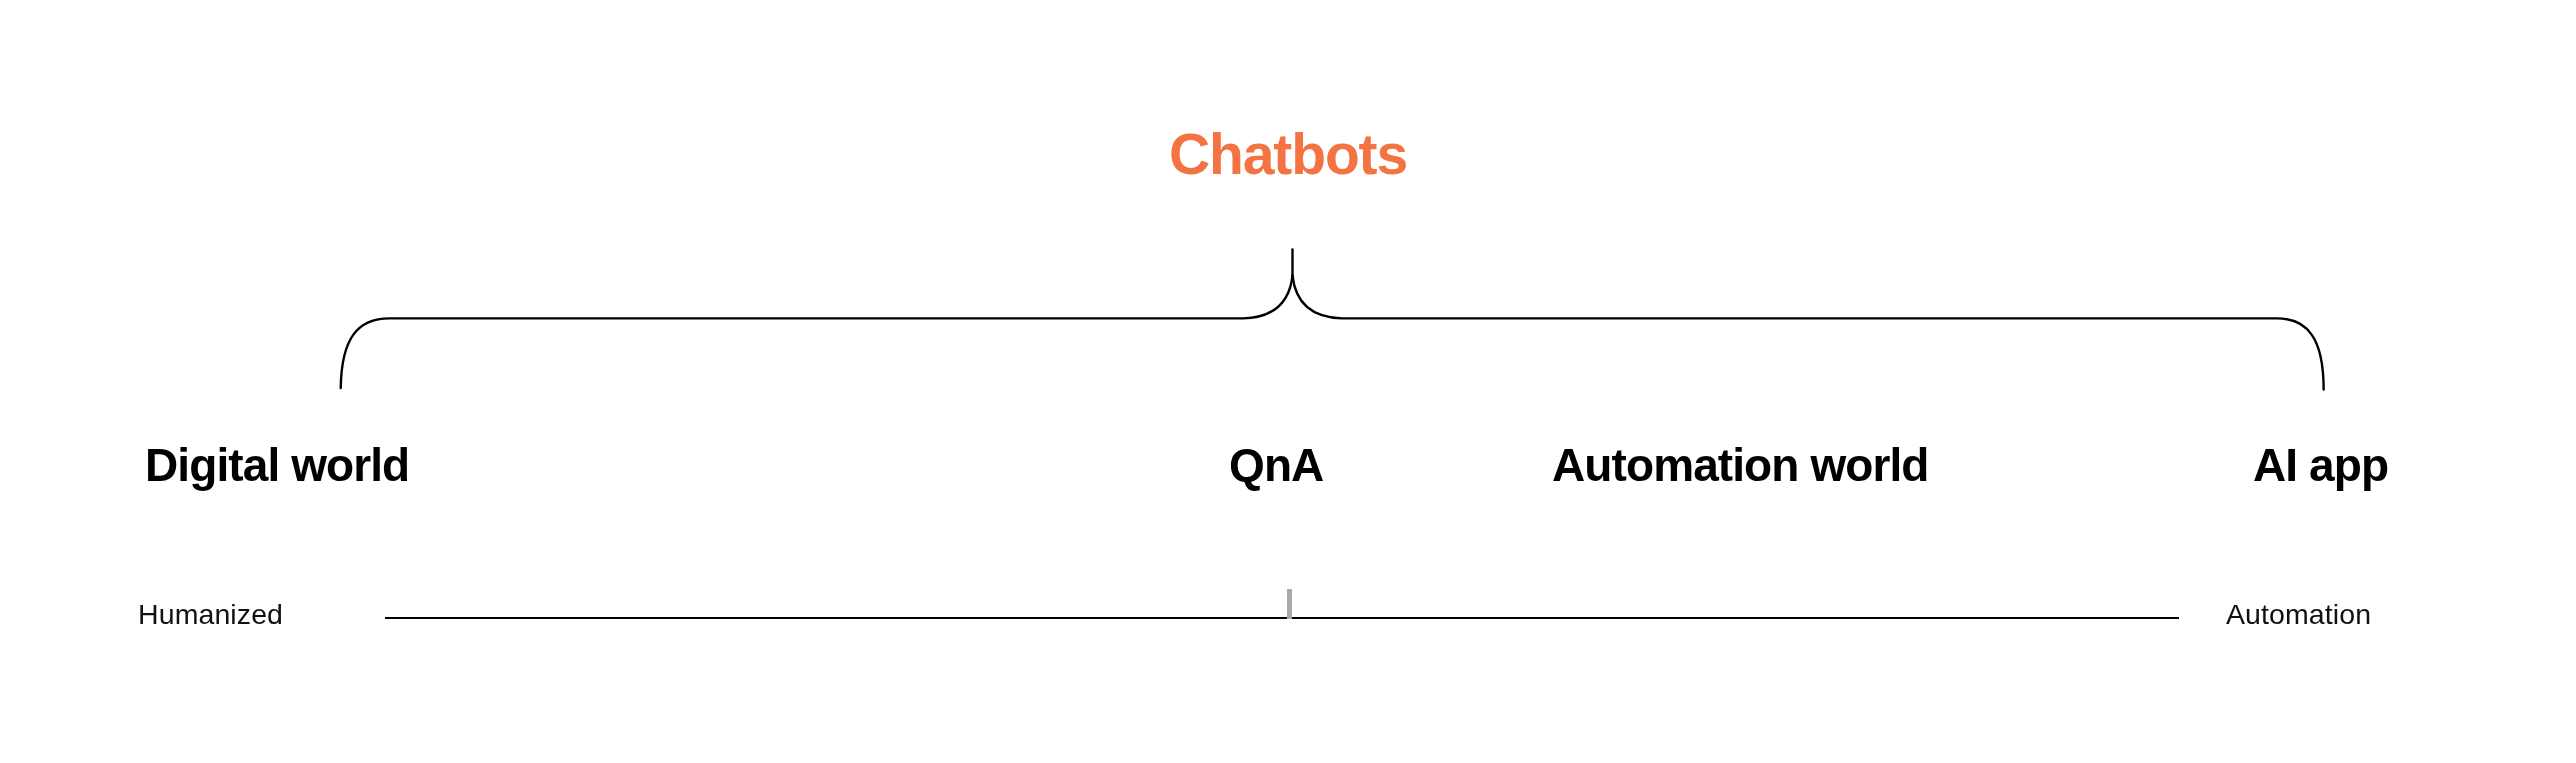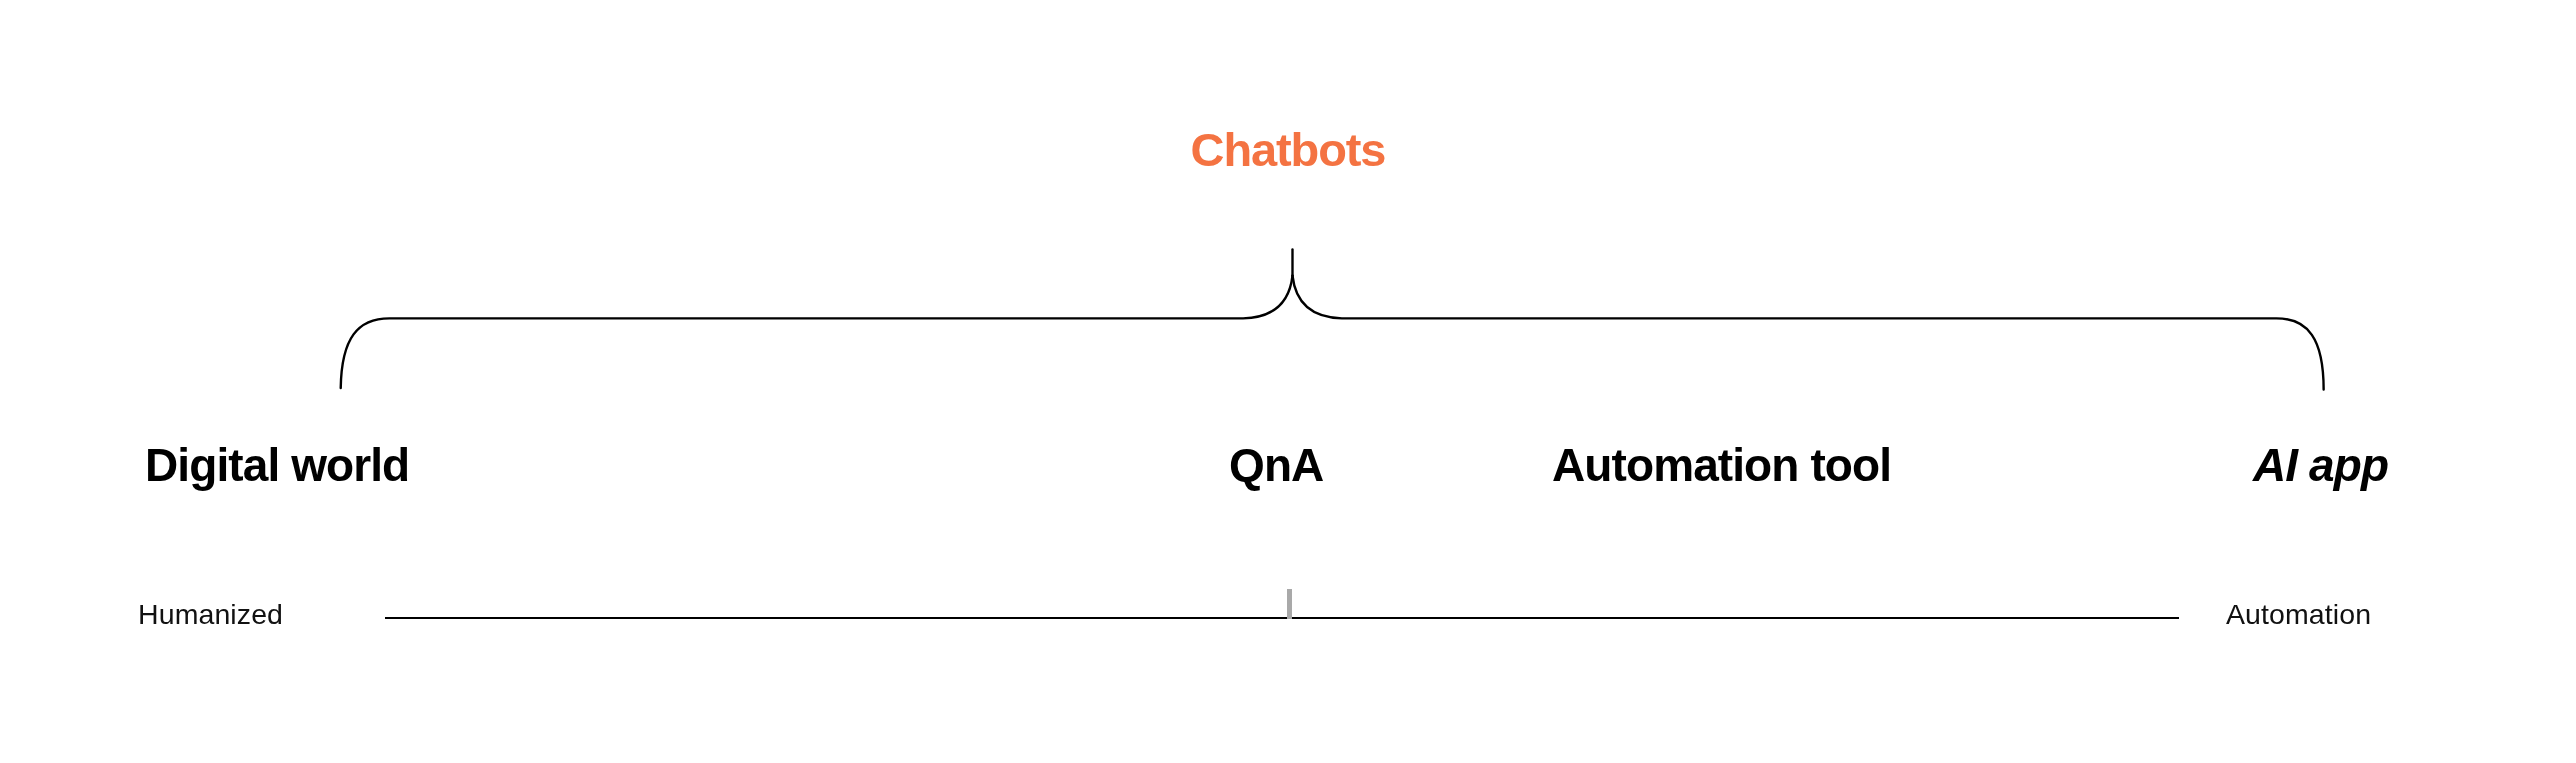--- a/index.html
+++ b/index.html
@@ -23,21 +23,21 @@
   }
 
   
   .title {
     position: absolute;
     left: 0;
     top: 126px;
     width: 2576px;
     text-align: center;
     font-family: "Liberation Sans", sans-serif;
-    font-size: 47px;
+    font-size: 57px;
     font-weight: bold;
     letter-spacing: -1.1px;
     color: #f47342;
     line-height: 1;
     white-space: nowrap;
   }
 
   
   .brace-layer {
     position: absolute;
@@ -64,21 +64,21 @@
     font-size: 46px;
     letter-spacing: -0.9px;
     color: #000000;
     line-height: 52px;
     white-space: nowrap;
   }
   .cat-0 { left: 137px; }
   .cat-1 { left: 713px; }
   .cat-2 { left: 1221px; }
   .cat-3 { left: 1544px; }
-  .cat-4 { left: 2245px; font-style: italic; }
+  .cat-4 { left: 2245px; }
 
   
   .scale {
     position: absolute;
     left: 0;
     top: 569px;
     width: 2576px;
     height: 82px;
   }
   .scale-label {
@@ -132,21 +132,21 @@
       <path d="M 1726 368
                C 1730 404, 1752 424, 1792 425
                L 3040 425
                C 3082 425, 3103 452, 3103 520"></path>
     </g>
   </svg>
 
   <div class="categories">
     <div class="category cat-0">Digital world</div>
     <div class="category cat-2">QnA</div>
-    <div class="category cat-3">Automation tool</div>
+    <div class="category cat-3">Automation world</div>
     <div class="category cat-4">AI app</div>
   </div>
 
   <div class="scale">
     <div class="scale-label left">Humanized</div>
 
     <div class="axis-line"></div>
     <div class="axis-tick"></div>
 
     <div class="scale-label right">Automation</div>

